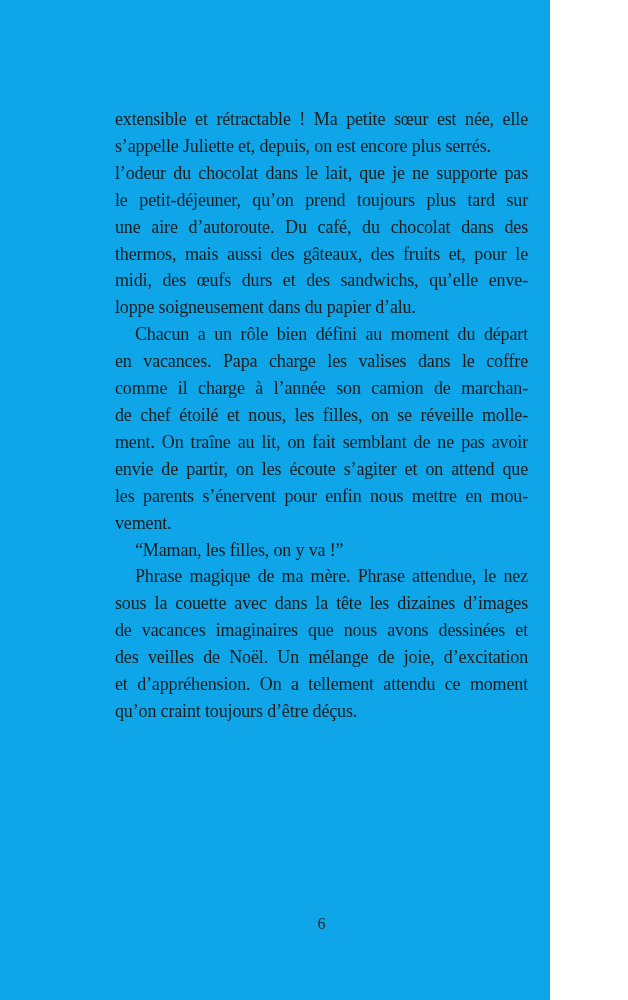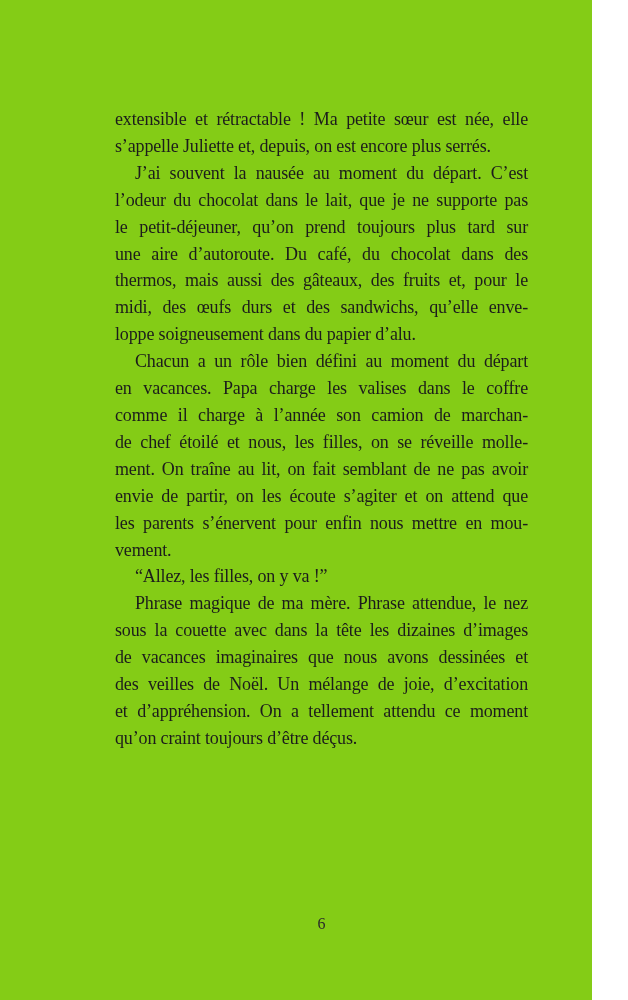--- a/index.html
+++ b/index.html
@@ -5,23 +5,23 @@
   html, body {
     margin: 0;
     padding: 0;
     width: 628px;
     height: 1000px;
     background: #ffffff;
     font-family: "Liberation Serif", "DejaVu Serif", serif;
   }
   .page {
     position: relative;
-    width: 592px;
+    width: 550px;
     height: 1000px;
-    background: #84cc16;
+    background: #0ea5e9;
     overflow: hidden;
     color: #1c1c1c;
   }
   .text-block {
     position: absolute;
     left: 115px;
     top: 106px;
     width: 413px;
     font-size: 18px;
     line-height: 26.9px;
@@ -50,36 +50,35 @@
     color: #2a2a2a;
   }
 </style>
 </head>
 <body>
 
 <div class="page">
   <div class="text-block">
       <div class="line">extensible et rétractable ! Ma petite sœur est née, elle</div>
       <div class="line end">s’appelle Juliette et, depuis, on est encore plus serrés.</div>
-      <div class="line indent">J’ai souvent la nausée au moment du départ. C’est</div>
       <div class="line">l’odeur du chocolat dans le lait, que je ne supporte pas</div>
       <div class="line">le petit-déjeuner, qu’on prend toujours plus tard sur</div>
       <div class="line">une aire d’autoroute. Du café, du chocolat dans des</div>
       <div class="line">thermos, mais aussi des gâteaux, des fruits et, pour le</div>
       <div class="line">midi, des œufs durs et des sandwichs, qu’elle enve-</div>
       <div class="line end">loppe soigneusement dans du papier d’alu.</div>
       <div class="line indent">Chacun a un rôle bien défini au moment du départ</div>
       <div class="line">en vacances. Papa charge les valises dans le coffre</div>
       <div class="line">comme il charge à l’année son camion de marchan-</div>
       <div class="line">de chef étoilé et nous, les filles, on se réveille molle-</div>
       <div class="line">ment. On traîne au lit, on fait semblant de ne pas avoir</div>
       <div class="line">envie de partir, on les écoute s’agiter et on attend que</div>
       <div class="line">les parents s’énervent pour enfin nous mettre en mou-</div>
       <div class="line end">vement.</div>
-      <div class="line indent end">“Allez, les filles, on y va !”</div>
+      <div class="line indent end">“Maman, les filles, on y va !”</div>
       <div class="line indent">Phrase magique de ma mère. Phrase attendue, le nez</div>
       <div class="line">sous la couette avec dans la tête les dizaines d’images</div>
       <div class="line">de vacances imaginaires que nous avons dessinées et</div>
       <div class="line">des veilles de Noël. Un mélange de joie, d’excitation</div>
       <div class="line">et d’appréhension. On a tellement attendu ce moment</div>
       <div class="line end">qu’on craint toujours d’être déçus.</div>
     </div>
   <div class="page-number">6</div>
 </div>
 

